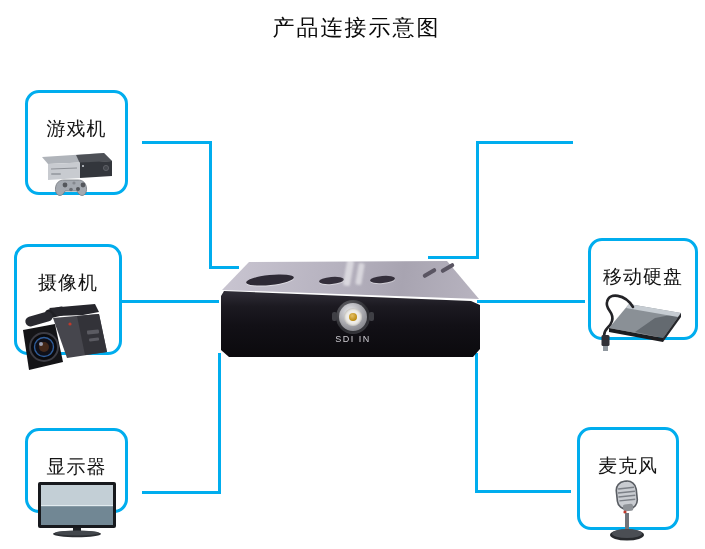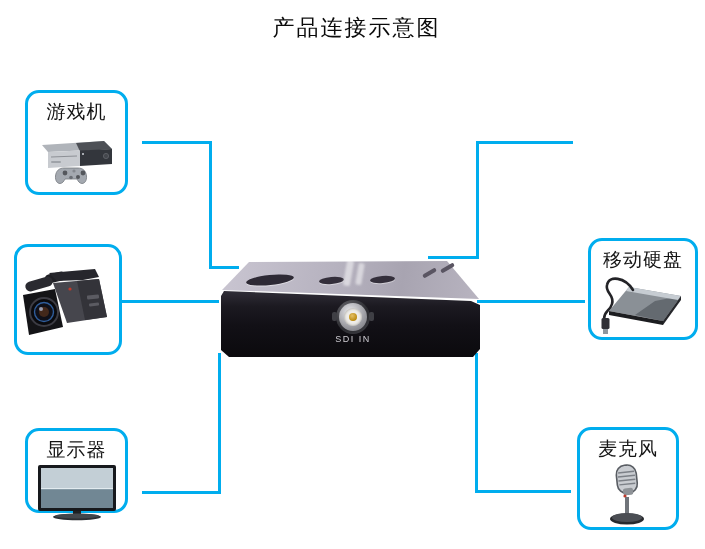--- a/index.html
+++ b/index.html
@@ -7,21 +7,21 @@
   body { background:#fff; font-family:"Liberation Sans", sans-serif; }
   .canvas { position:relative; width:705px; height:549px; background:#ffffff; overflow:hidden; }
 
   .title { position:absolute; left:0; top:13px; width:100%; text-align:center;
            font-size:22px; letter-spacing:2px; color:#0a0a0a; font-weight:500;padding-left:8px; }
 
   .line { position:absolute; background:var(--accent); }
 
   .dev-box { position:absolute; background:#fff; border:3px solid var(--accent);
              border-radius:14px; display:flex; flex-direction:column; align-items:center; }
-  .dev-label { font-size:19px; letter-spacing:1px; color:#141414; margin-top:6px; white-space:nowrap; }
+  .dev-label { font-size:19px; letter-spacing:1px; color:#141414; margin-top:23px; white-space:nowrap; }
   .dev-img { flex:1; display:flex; align-items:center; justify-content:center; width:100%; }
 
   .box-game     { left:25px;  top:90px;  width:103px; height:105px; }
   .box-camera   { left:14px;  top:244px; width:108px; height:111px; }
   .box-monitor  { left:25px;  top:428px; width:103px; height:85px;justify-content:space-between; }
   .box-settop   { left:593px; top:91px;  width:103px; height:102px; }
   .box-harddisk { left:588px; top:238px; width:110px; height:102px; }
   .box-mic      { left:577px; top:427px; width:102px;  height:103px; }
 
   
@@ -125,20 +125,21 @@
         <circle cx="31" cy="43" r="2.4" fill="#54575c"></circle>
         <circle cx="44" cy="47" r="2" fill="#54575c"></circle>
         <circle cx="49" cy="43" r="2.4" fill="#54575c"></circle>
         <circle cx="37" cy="47.5" r="1.8" fill="#6a6e74"></circle>
         <circle cx="40" cy="41" r="1.6" fill="#84888e"></circle>
       </svg>
     </div>
   </div>
 
   <div class="dev-box box-camera">
+    <div class="dev-label">摄像机</div>
     <div class="dev-img">
       <svg width="94" height="78" viewBox="0 0 94 78">
         <rect x="24" y="12" width="20" height="9" rx="4" fill="#1f1f24" transform="rotate(-14 34 16)"></rect>
         <rect x="4" y="18" width="28" height="10" rx="5" fill="#2a2a30" transform="rotate(-16 18 23)"></rect>
         <path d="M28,12 L74,8 L78,16 L62,19 L36,20 Z" fill="#26262c"></path>
         <polygon points="32,22 78,18 86,56 46,62" fill="#46464d"></polygon>
         <polygon points="56,20 78,18 86,56 64,59" fill="#333339"></polygon>
         <rect x="66" y="34" width="12" height="4" rx="1" fill="#5b5b62" transform="rotate(-6 72 36)"></rect>
         <rect x="68" y="42" width="10" height="3" rx="1" fill="#5b5b62" transform="rotate(-6 73 43)"></rect>
         <circle cx="49" cy="28" r="1.6" fill="#c0392b"></circle>

